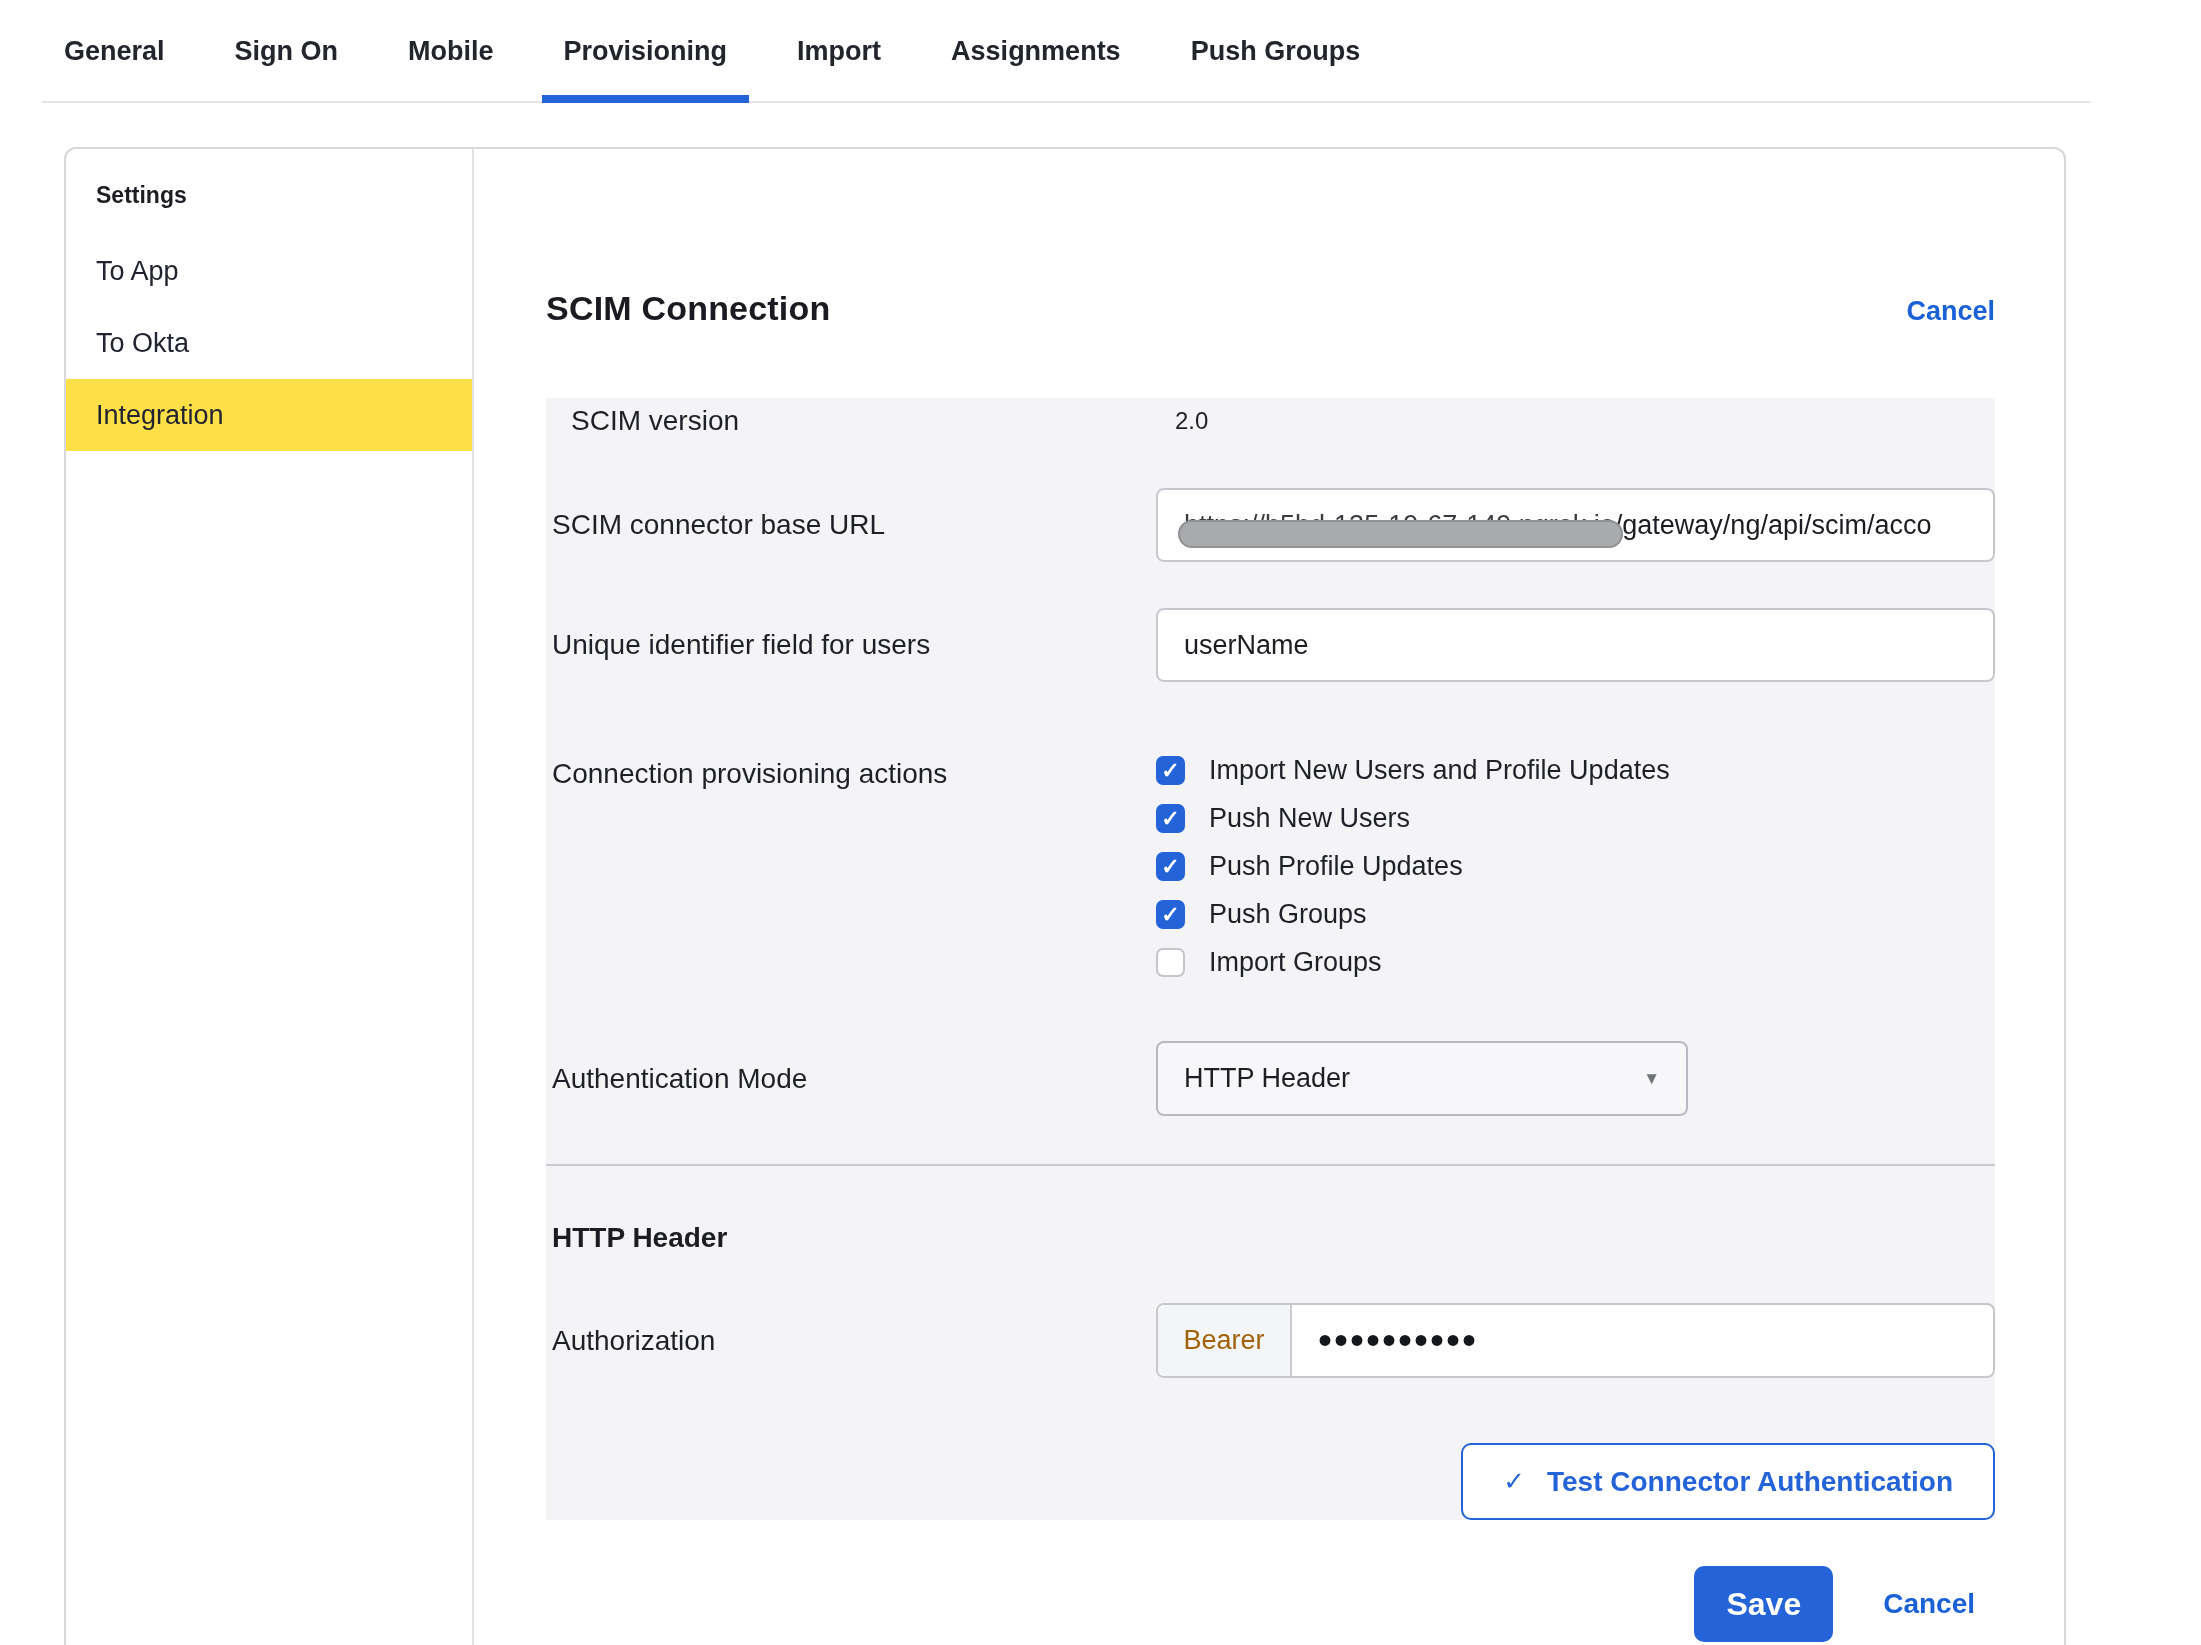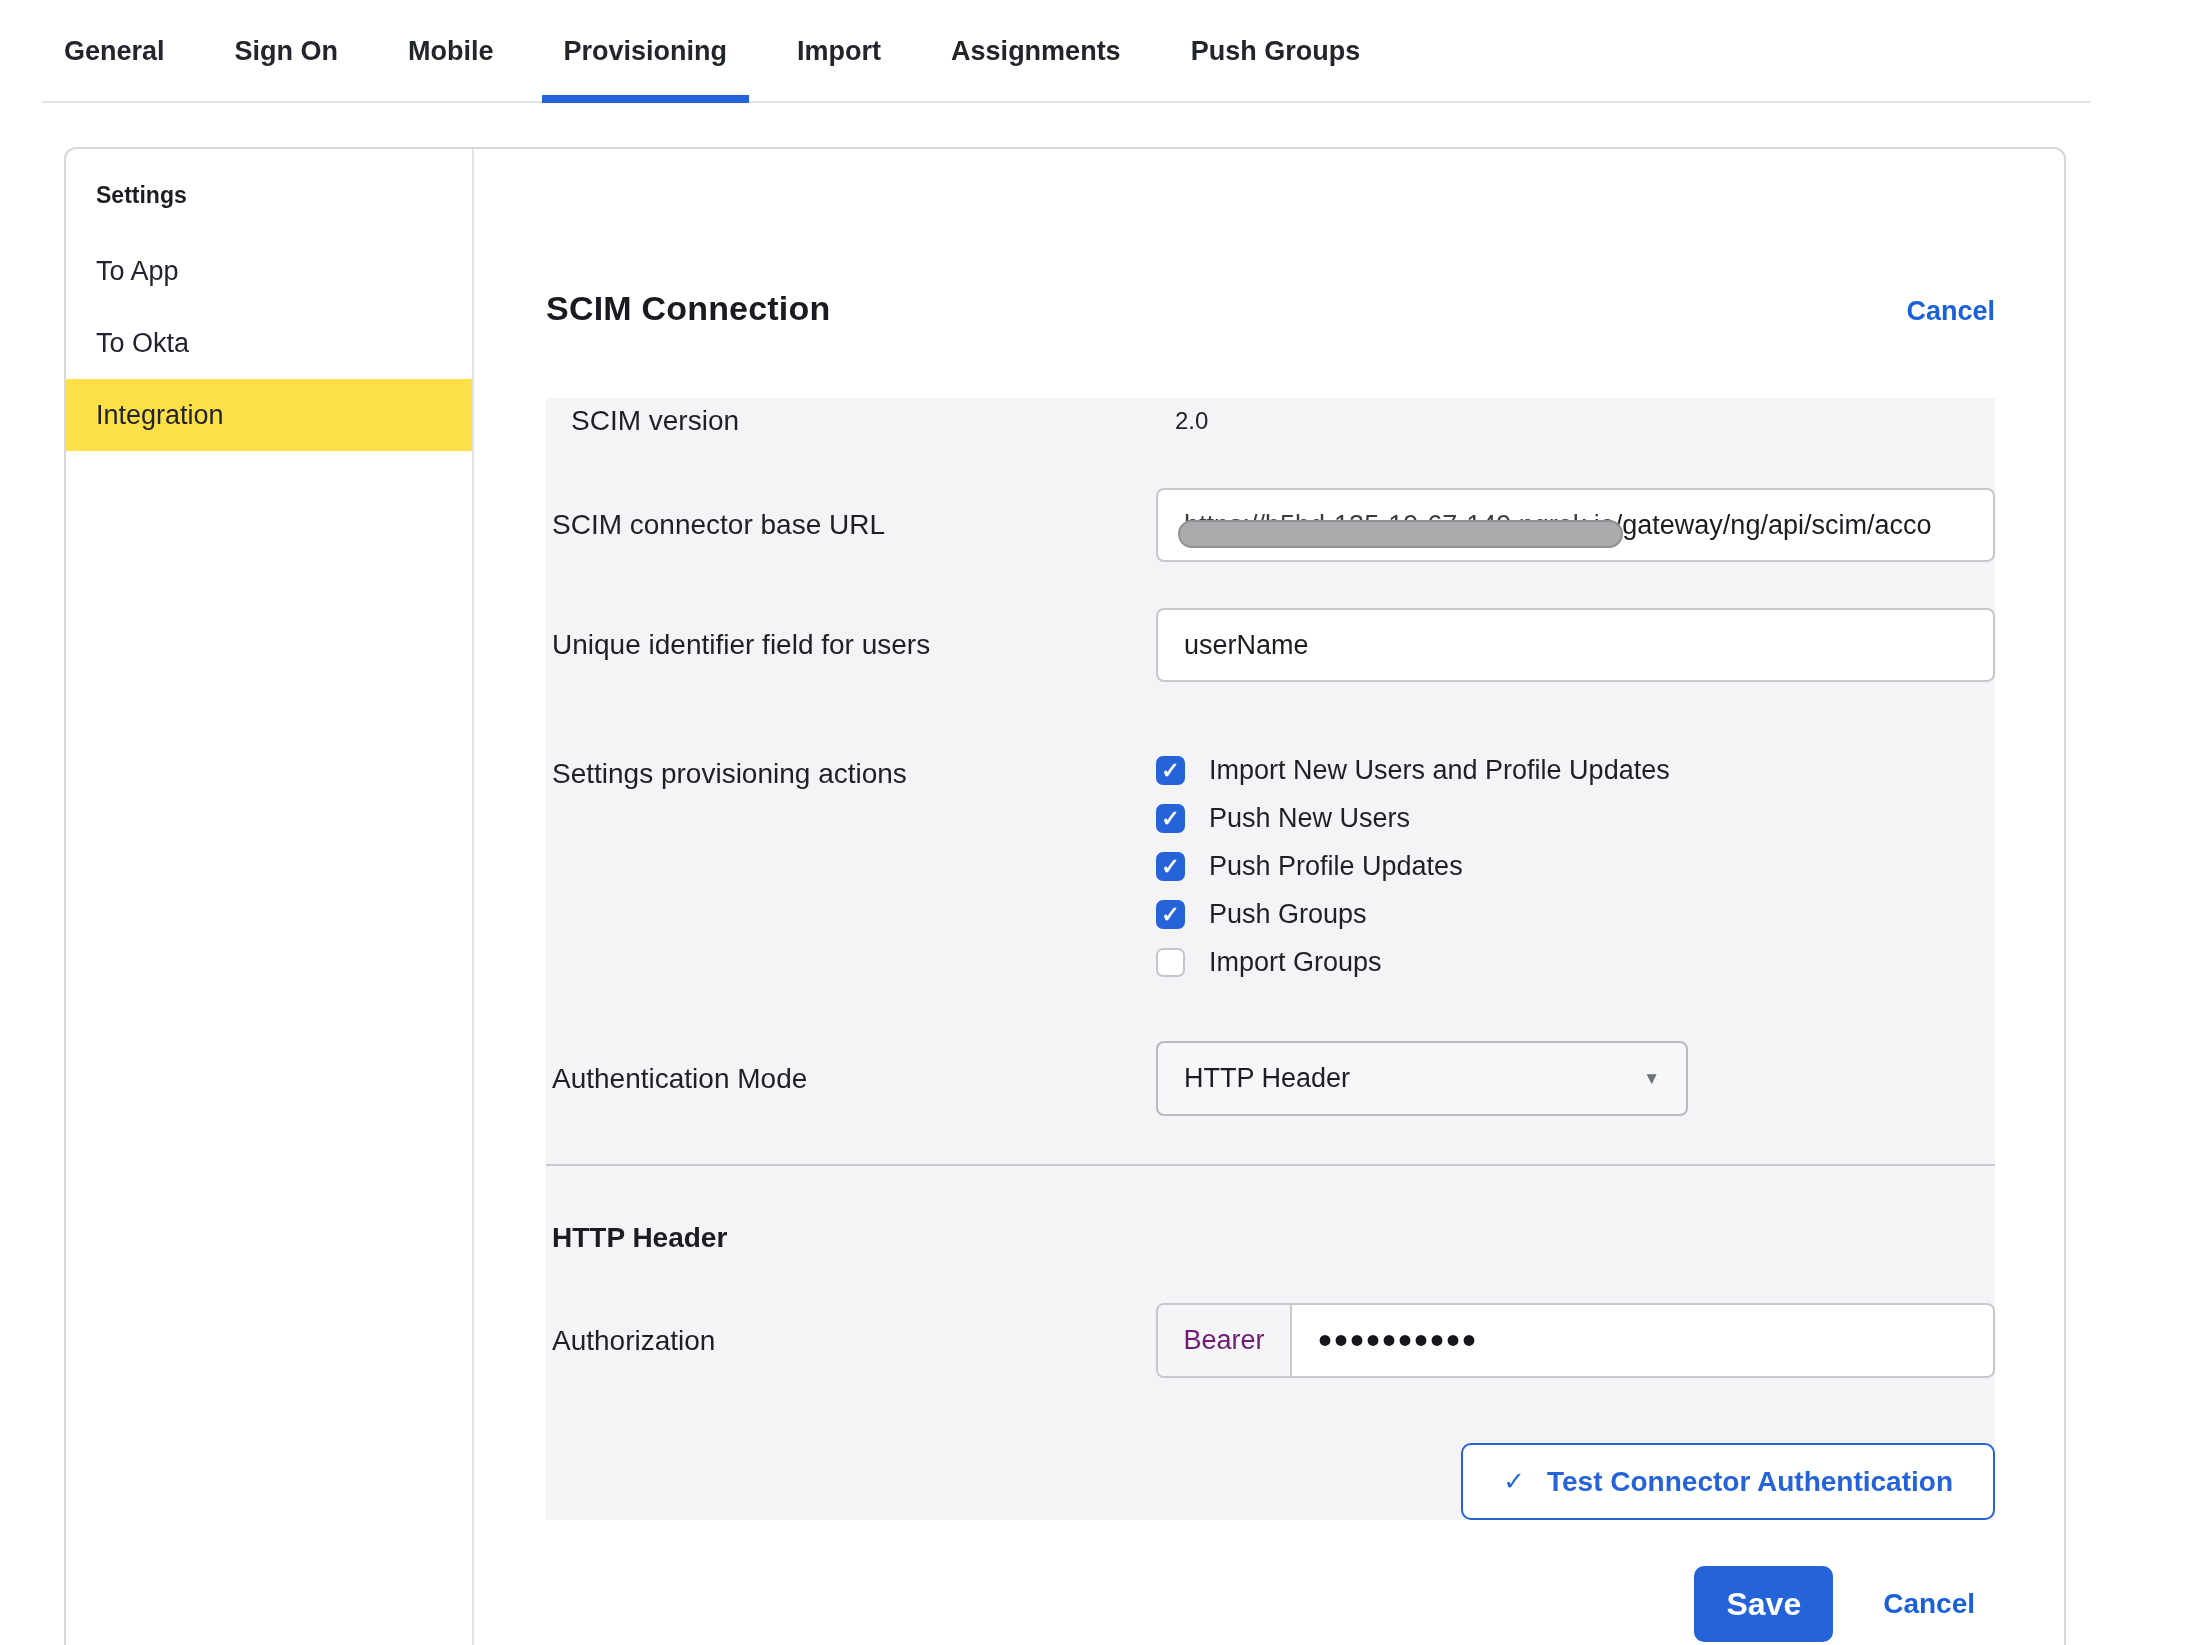--- a/index.html
+++ b/index.html
@@ -85,21 +85,21 @@
   
   .section-divider { margin-top:48px; border-top:2px solid #c9c9ce; }
   .section-title { margin-top:55px; padding-left:6px; font-size:28px; font-weight:700;
                    color:#1b1d23; line-height:34px; }
 
   
   .input-group { width:839px; height:75px; border:2px solid #c6c8ce; border-radius:8px;
                  background:#ffffff; display:flex; overflow:hidden; }
   .prefix-box { width:134px; flex:none; background:#f4f5f7;
                 border-right:2px solid #c9cbd1; display:flex; align-items:center;
-                justify-content:center; font-size:27px; color:#701a75; }
+                justify-content:center; font-size:27px; color:#a16207; }
   .secret-field { flex:1; display:flex; align-items:center; padding-left:26px;
                   font-size:40px; letter-spacing:2px; color:#15171c; cursor:text; }
 
   
   .test-row { display:flex; justify-content:flex-end; margin-top:65px; }
   .test-btn { height:77px; background:#ffffff; border:2px solid #2563d9;
               border-radius:10px; display:flex; align-items:center;
               padding:0 40px; cursor:pointer; }
   .test-btn .check-ic { color:#2563d9; font-size:26px; margin-right:22px;
                         font-weight:400; }
@@ -162,21 +162,21 @@
       </div>
 
       <div class="frow row-uid">
         <div class="flabel">Unique identifier field for users</div>
         <div class="text-input">
           <span>userName</span>
         </div>
       </div>
 
       <div class="frow top-align row-actions">
-        <div class="flabel">Settings provisioning actions</div>
+        <div class="flabel">Connection provisioning actions</div>
         <div class="cb-stack">
 
           <div class="cbrow" data-checked="true">
             <span class="cbbox">
               <span class="check">✓</span>
               </span>
             <span class="cblabel">Import New Users and Profile Updates</span>
           </div>
 
           <div class="cbrow" data-checked="true">

